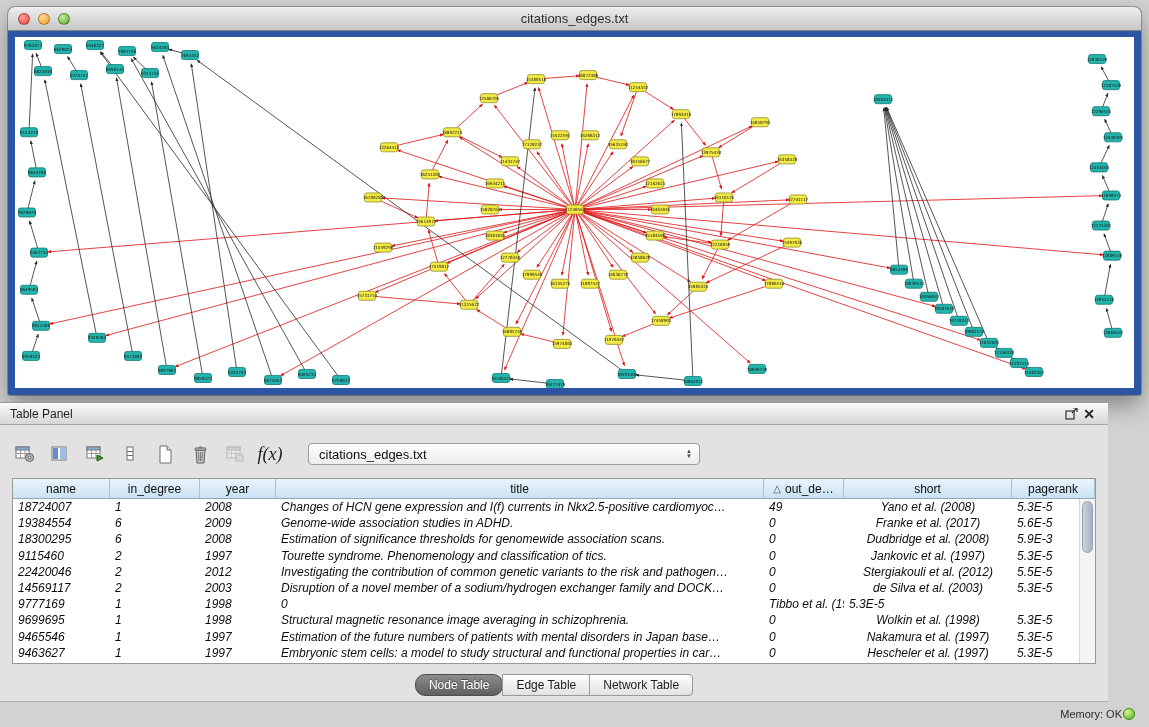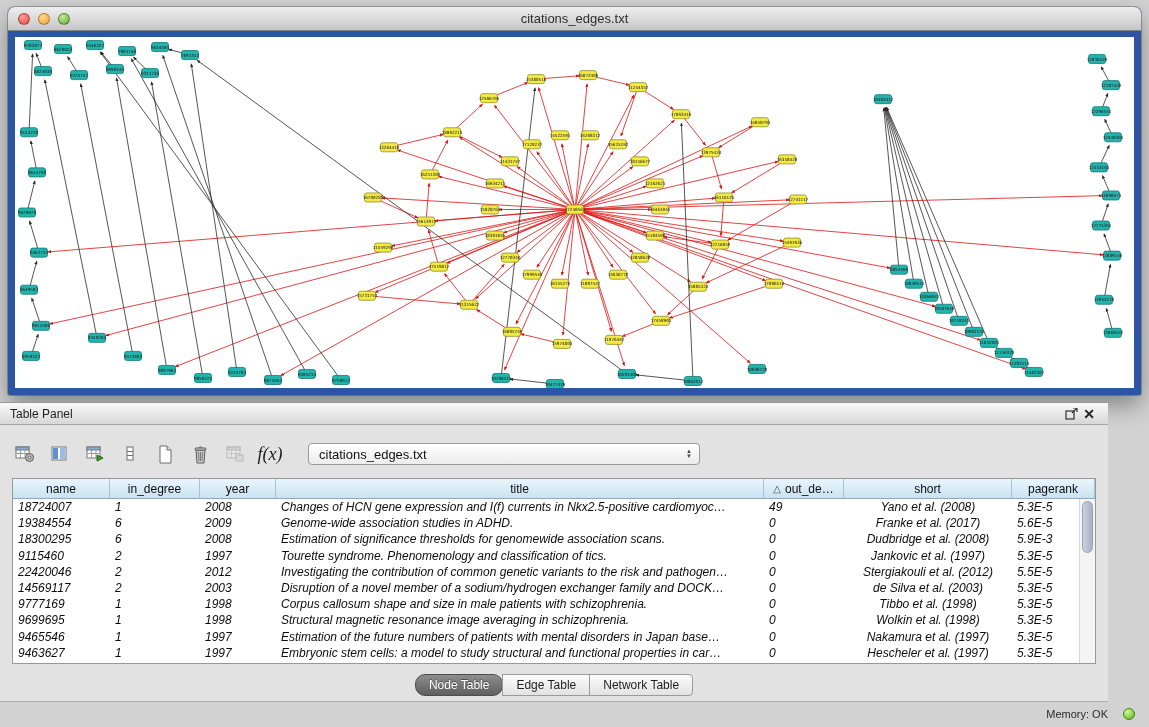--- a/index.html
+++ b/index.html
@@ -90,21 +90,21 @@
     height:20px;padding:0 13px;font-size:12px;display:flex;align-items:center;
     background:linear-gradient(#fdfdfd,#e2e2e2);border:1px solid #9a9a9a;color:#1e1e1e;
     margin-left:-1px;cursor:default;
   }
   .tab:first-child{border-radius:4px 0 0 4px;margin-left:0;}
   .tab:last-child{border-radius:0 4px 4px 0;}
   .tab.active{background:linear-gradient(#8d8d8d,#5f5f5f);color:#fff;border-color:#4d4d4d;text-shadow:0 -1px 0 rgba(0,0,0,.4);border-radius:10px;}
 
   .statusbar{
     position:absolute;left:0;bottom:0;width:1149px;height:26px;box-sizing:border-box;
-    display:flex;align-items:center;justify-content:flex-end;gap:15px;padding-right:14px;
+    display:flex;align-items:center;justify-content:flex-end;gap:1px;padding-right:14px;
     font-size:11px;color:#2b2b2b;
   }
   .mem-dot{
     width:12px;height:12px;border-radius:50%;box-sizing:border-box;
     background:radial-gradient(circle at 35% 28%,#d6f79a,#53b214);border:1px solid #3c8a0e;
   }
 </style>
 </head>
 <body>
 
@@ -796,21 +796,20 @@
               <div class="td c-year">2003</div>
               <div class="td c-title">Disruption of a novel member of a sodium/hydrogen exchanger family and DOCK…</div>
               <div class="td c-out_degree">0</div>
               <div class="td c-short">de Silva et al. (2003)</div>
               <div class="td c-pagerank">5.3E-5</div>
             </div>
             <div class="tr grid-row">
               <div class="td c-name">9777169</div>
               <div class="td c-in_degree">1</div>
               <div class="td c-year">1998</div>
-              <div class="td c-title">Corpus callosum shape and size in male patients with schizophrenia.</div>
               <div class="td c-out_degree">0</div>
               <div class="td c-short">Tibbo et al. (1998)</div>
               <div class="td c-pagerank">5.3E-5</div>
             </div>
             <div class="tr grid-row">
               <div class="td c-name">9699695</div>
               <div class="td c-in_degree">1</div>
               <div class="td c-year">1998</div>
               <div class="td c-title">Structural magnetic resonance image averaging in schizophrenia.</div>
               <div class="td c-out_degree">0</div>

